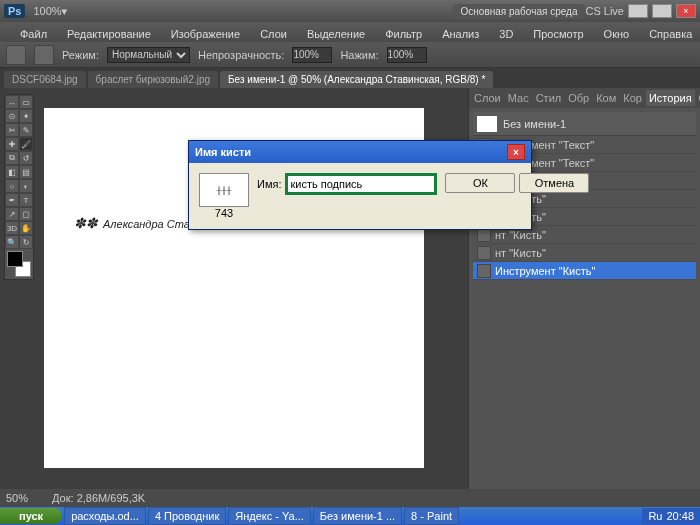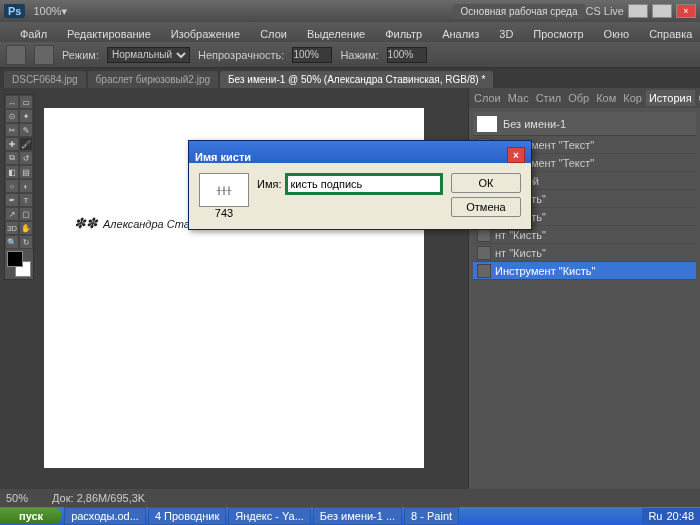--- a/index.html
+++ b/index.html
@@ -38,28 +38,28 @@
 .doc-thumb{width:20px;height:16px;background:#fff}
 .hist-item{height:18px;display:flex;align-items:center;padding:0 4px;gap:4px;color:#ccc;font-size:10px;border-bottom:1px solid #4a4a4a}
 .hist-item .hi{width:14px;height:14px;background:#666;border:1px solid #444}
 .hist-item.sel{background:#3875d7;color:#fff}
 .statusbar{position:absolute;bottom:18px;left:0;right:0;height:18px;background:#4a4a4a;display:flex;align-items:center;padding:0 6px;gap:24px;color:#ccc;font-size:10px}
 .taskbar{position:absolute;bottom:0;left:0;right:0;height:18px;background:linear-gradient(#3a7ac8,#245edb);display:flex;align-items:center;color:#fff;font-size:10px}
 .taskbar .start{background:linear-gradient(#5c9a3a,#3a7a1a);padding:2px 19px;border-radius:0 8px 8px 0;font-weight:bold}
 .taskbar .tbtn{background:#3a6ac0;padding:2px 6px;margin-left:2px;border:1px solid #2858a8;max-width:90px;overflow:hidden;white-space:nowrap;text-overflow:ellipsis}
 .taskbar .tray{margin-left:auto;background:#2a5aba;padding:2px 6px;display:flex;gap:4px;align-items:center}
 .dialog{position:absolute;left:188px;top:140px;width:344px;background:#ece9d8;border:1px solid #0a246a;box-shadow:2px 2px 6px rgba(0,0,0,.4);z-index:100}
-.dlg-title{height:22px;background:linear-gradient(#3b77dd,#2862c7);color:#fff;display:flex;align-items:flex-end;padding:0 6px;font-weight:bold}
+.dlg-title{height:22px;background:linear-gradient(#3b77dd,#2862c7);color:#fff;display:flex;align-items:center;padding:0 6px;font-weight:bold}
 .dlg-title .x{margin-left:auto;width:18px;height:16px;background:#d44;color:#fff;display:flex;align-items:center;justify-content:center;border:1px solid #a22;font-size:10px}
 .dlg-body{padding:10px;display:flex;gap:8px;align-items:flex-start}
 .dlg-thumb{width:50px;text-align:center}
 .dlg-thumb .tb{width:50px;height:34px;border:1px solid #888;background:#fff;display:flex;align-items:center;justify-content:center;font-size:7px;color:#555}
 .dlg-field{flex:1;display:flex;align-items:center;gap:4px}
 .dlg-field input{flex:1;border:3px solid #15803d;padding:2px;background:#fff}
-.dlg-btns{display:flex;flex-direction:column;gap:4px}
+.dlg-btns{display:flex;gap:4px}
 .dlg-btns button{width:70px;height:20px;background:#ece9d8;border:1px solid #888;border-radius:2px}
 .flowers{font-size:14px}
 </style>
 </head>
 <body>
 
 <div class="titlebar">
   <span class="ps">Ps</span>
   <span>100%</span>
   <span>▾</span>

